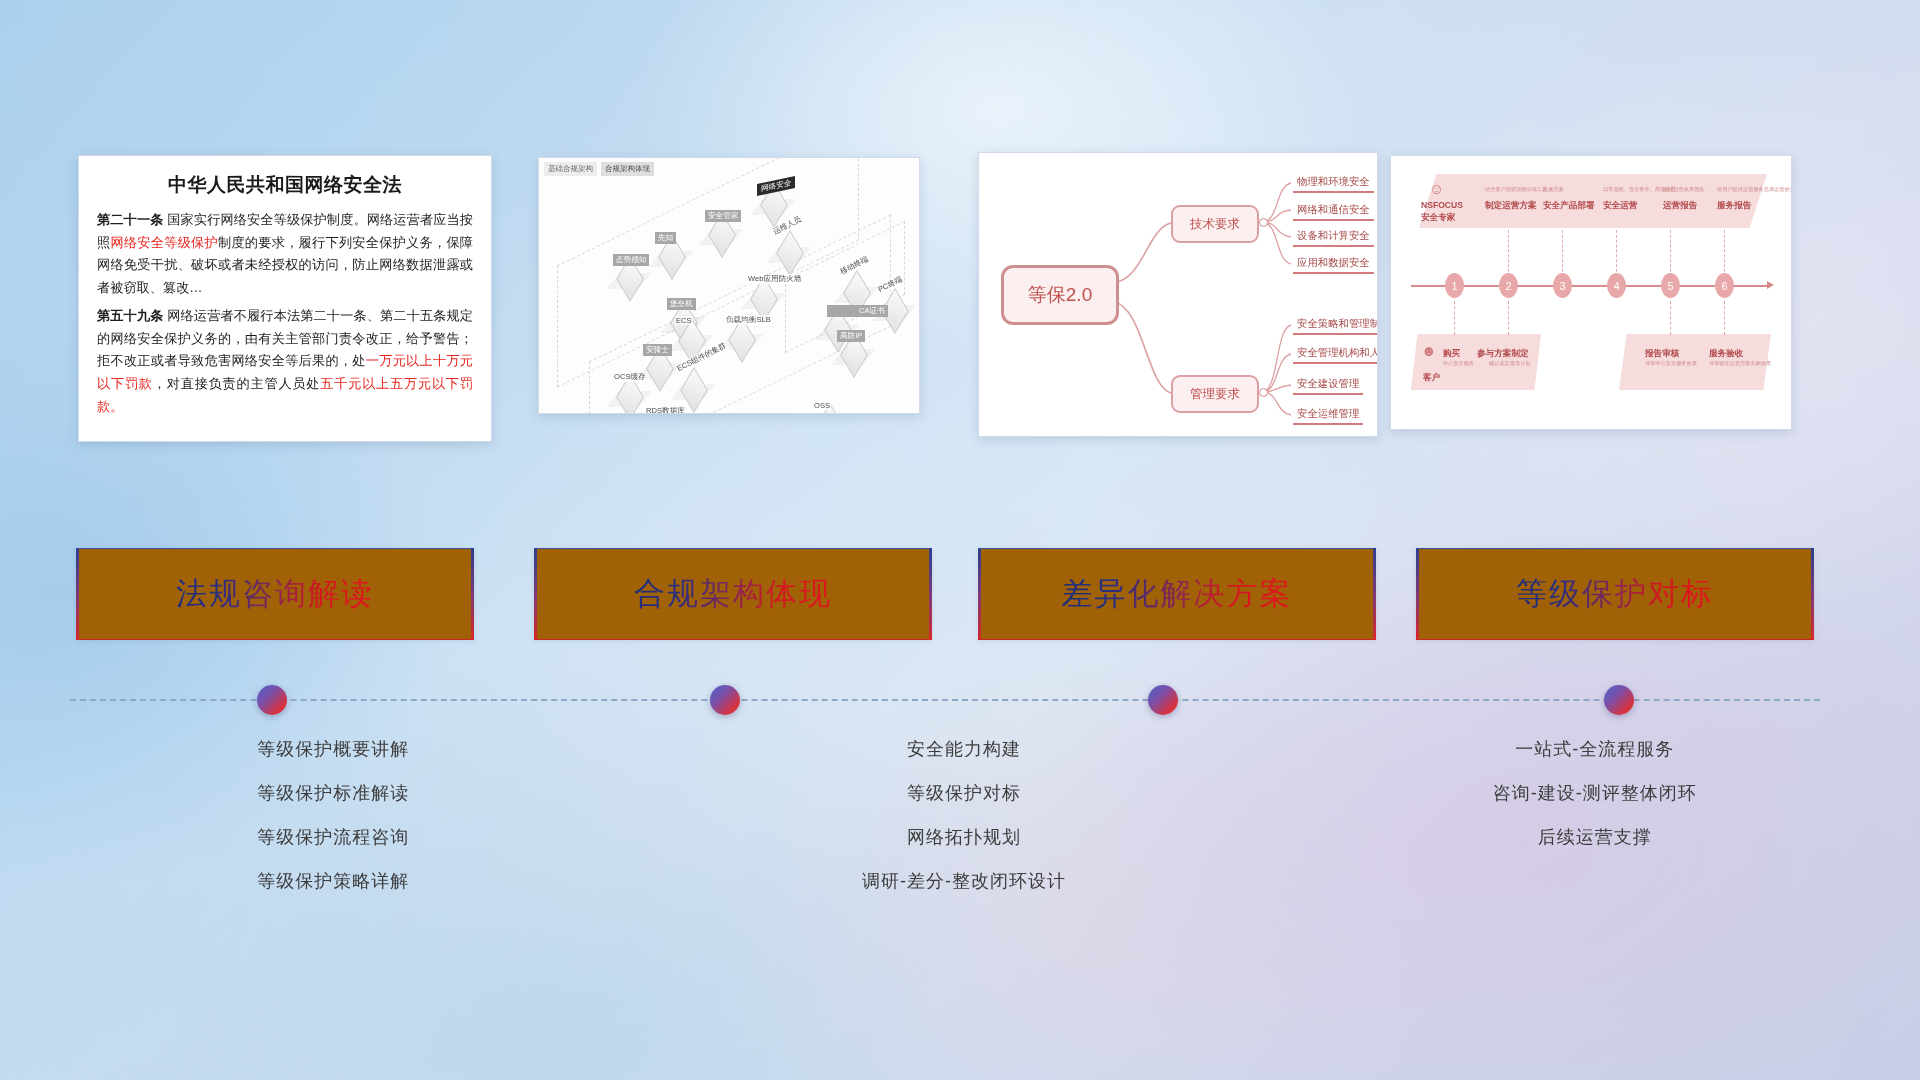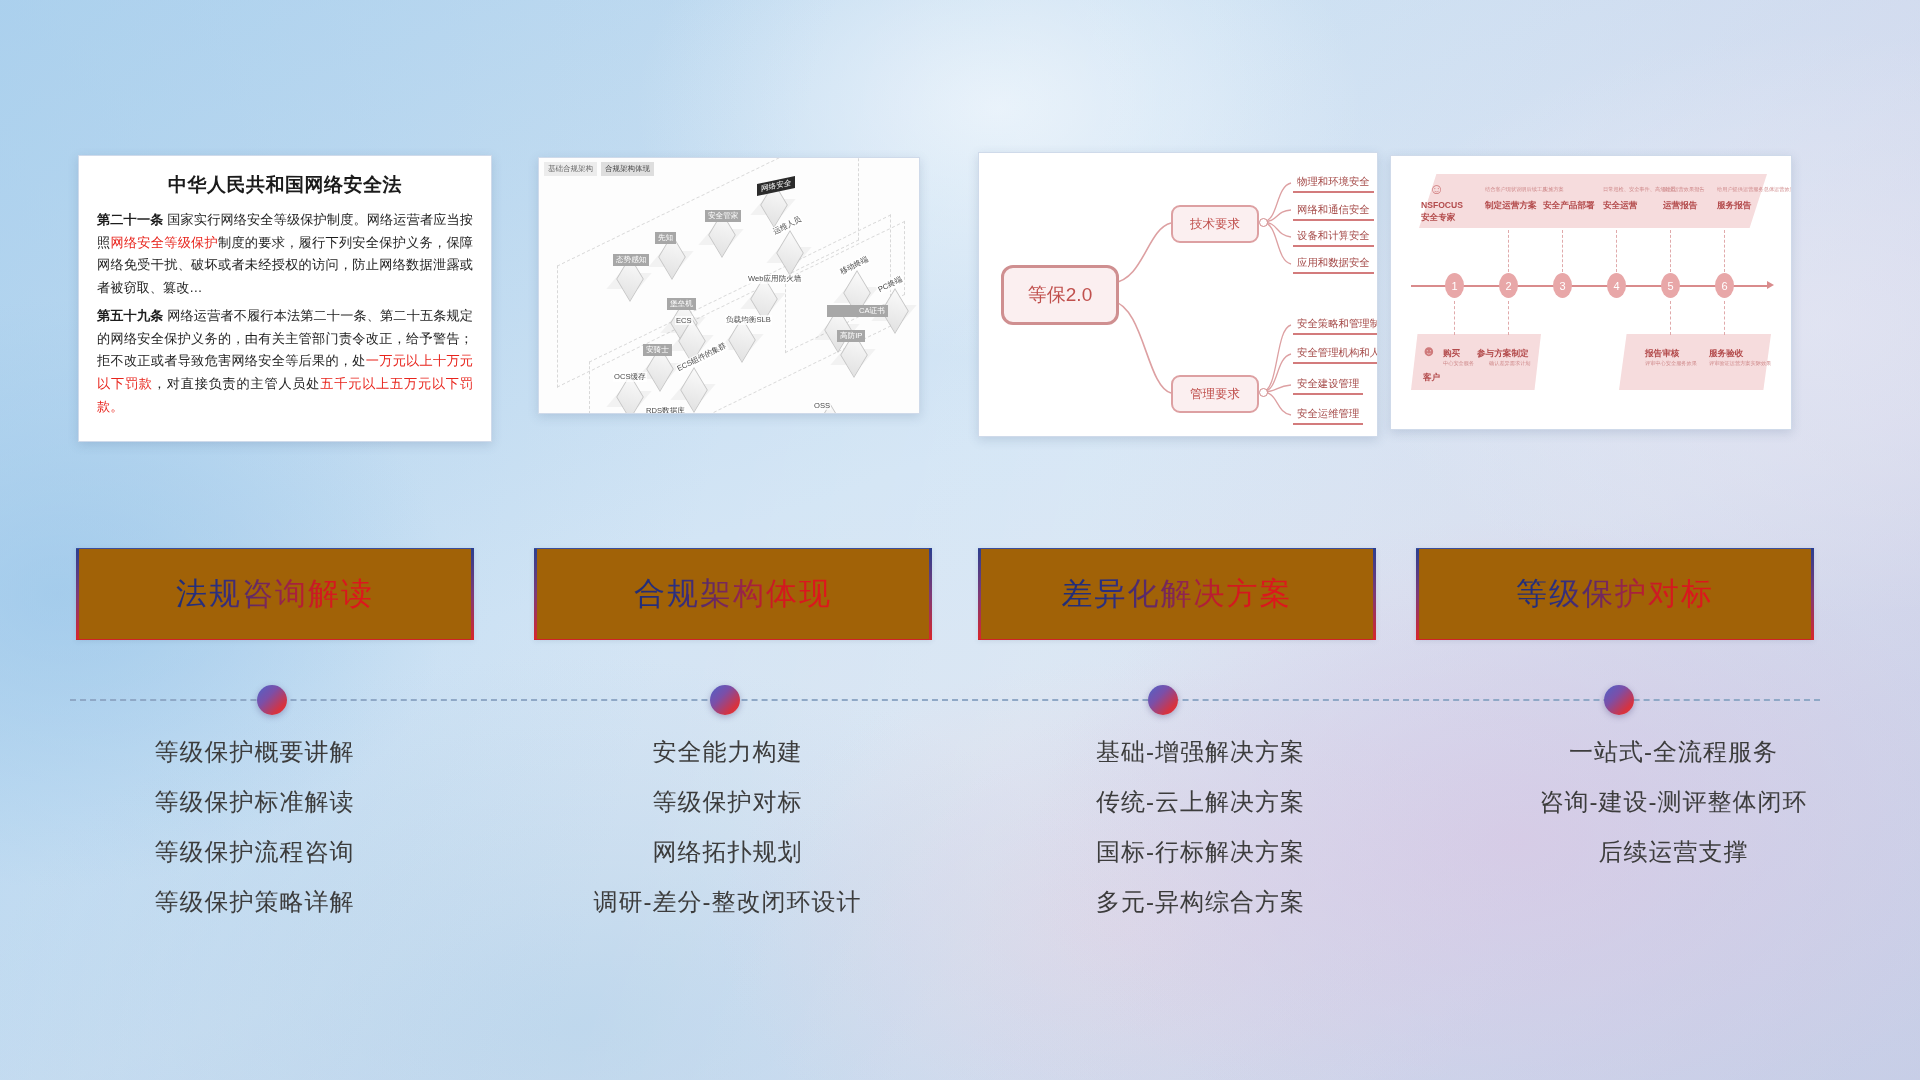--- a/index.html
+++ b/index.html
@@ -121,21 +121,21 @@
   .tl-line{position:absolute;left:70px;top:699px;width:1750px;height:0;
            border-top:2px dashed #8fa8c6;}
   .dot{position:absolute;width:30px;height:30px;border-radius:50%;top:685px;
        background:linear-gradient(135deg,#4f63c9 0%,#7b4fa8 38%,#d7323f 78%,#e23a3f 100%);
        box-shadow:0 2px 6px rgba(70,60,120,.35);}
   .dot-1{left:257px;} .dot-2{left:710px;} .dot-3{left:1148px;} .dot-4{left:1604px;}
 
   
   #lists{position:absolute;left:0;top:740px;width:1920px;z-index:3;display:flex;}
   .col{flex:1 1 0;text-align:center;}
-  .col .item{font-size:24px;color:#3c3c3c;line-height:1;margin-bottom:26px;
+  .col .item{font-size:18px;color:#3c3c3c;line-height:1;margin-bottom:26px;
              letter-spacing:1px;white-space:nowrap;}
   .col-1{margin-left:18px;} .col-4{margin-right:10px;}
 </style>
 </head>
 <body>
 
 <div id="bg">
   <div class="bg-base"></div>
   <div class="bg-tint"></div>
 </div>
@@ -370,24 +370,18 @@
       <div class="item">等级保护标准解读</div>
       <div class="item">等级保护流程咨询</div>
       <div class="item">等级保护策略详解</div>
     </div>
   <div class="col col-2">
       <div class="item">安全能力构建</div>
       <div class="item">等级保护对标</div>
       <div class="item">网络拓扑规划</div>
       <div class="item">调研-差分-整改闭环设计</div>
     </div>
-  <div class="col col-3">
-      <div class="item">基础-增强解决方案</div>
-      <div class="item">传统-云上解决方案</div>
-      <div class="item">国标-行标解决方案</div>
-      <div class="item">多元-异构综合方案</div>
-    </div>
   <div class="col col-4">
       <div class="item">一站式-全流程服务</div>
       <div class="item">咨询-建设-测评整体闭环</div>
       <div class="item">后续运营支撑</div>
     </div>
 </div>
 
 </body></html>

